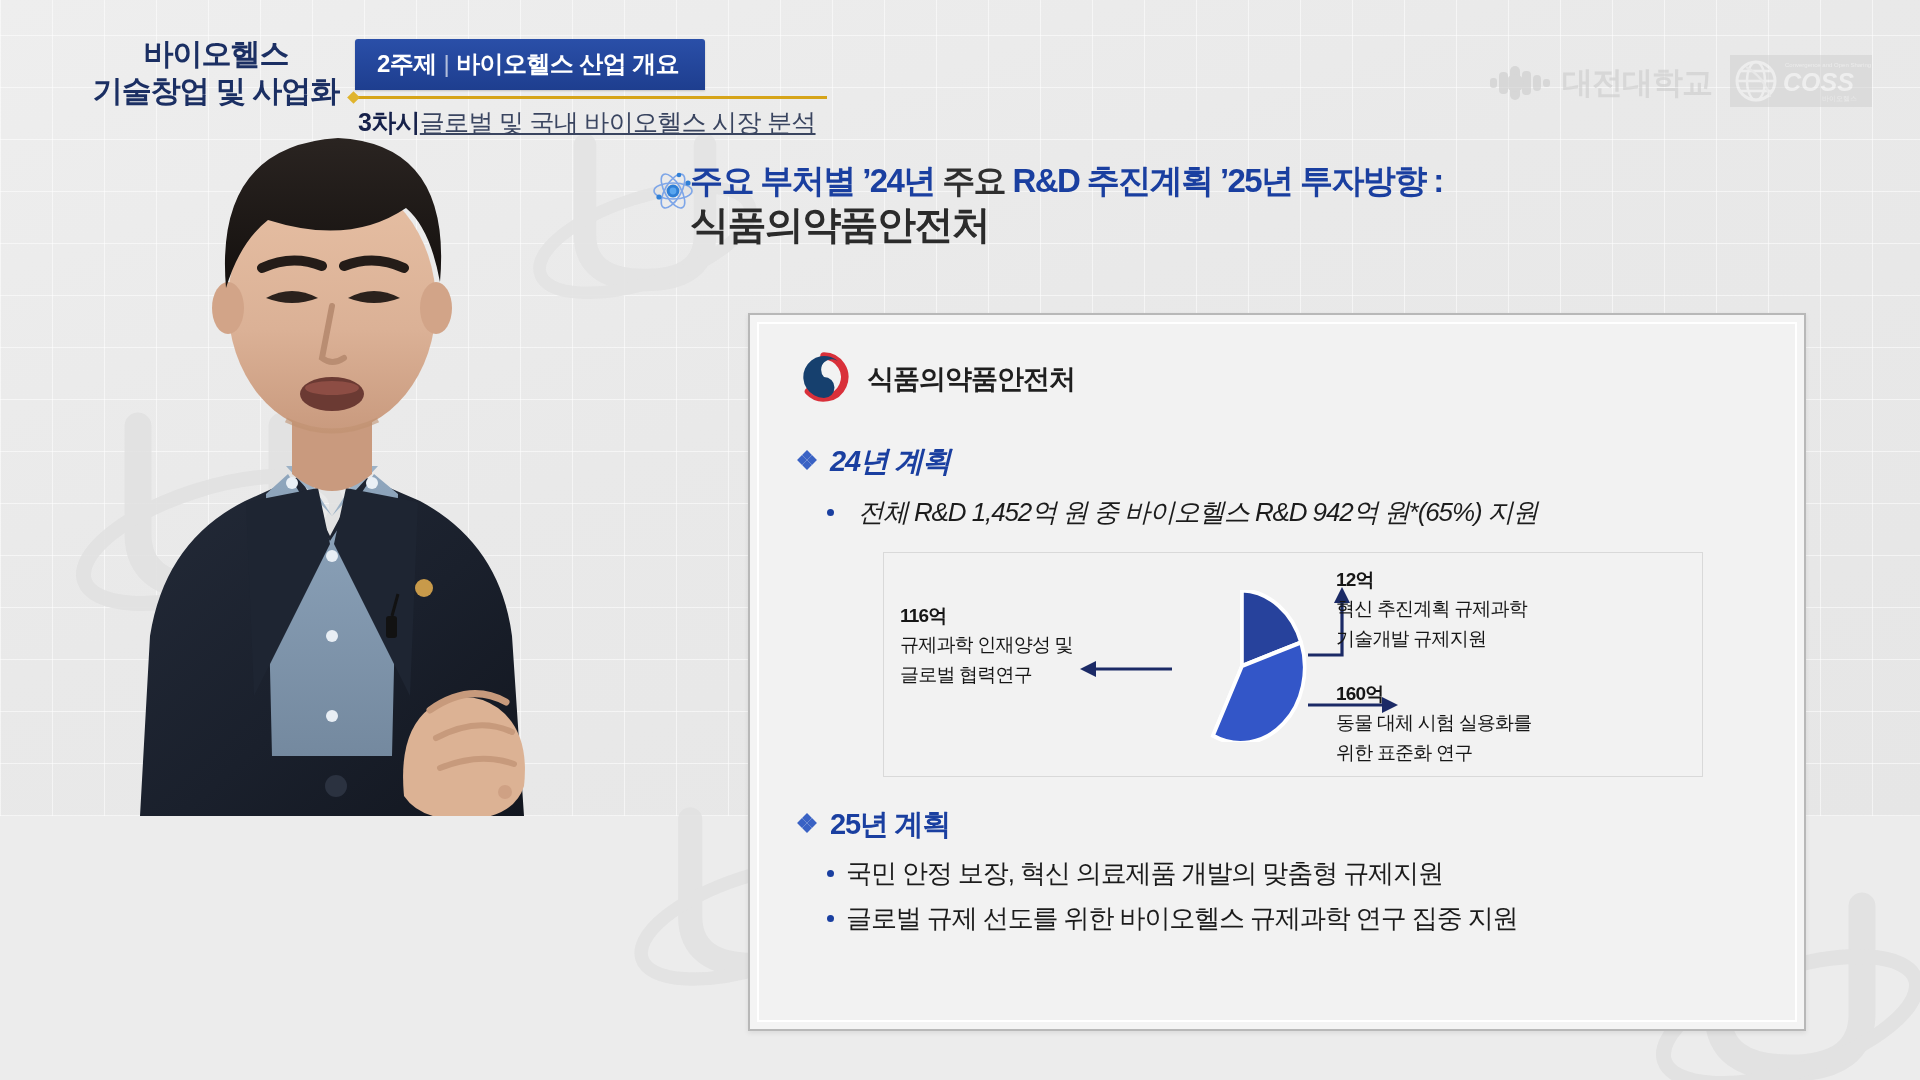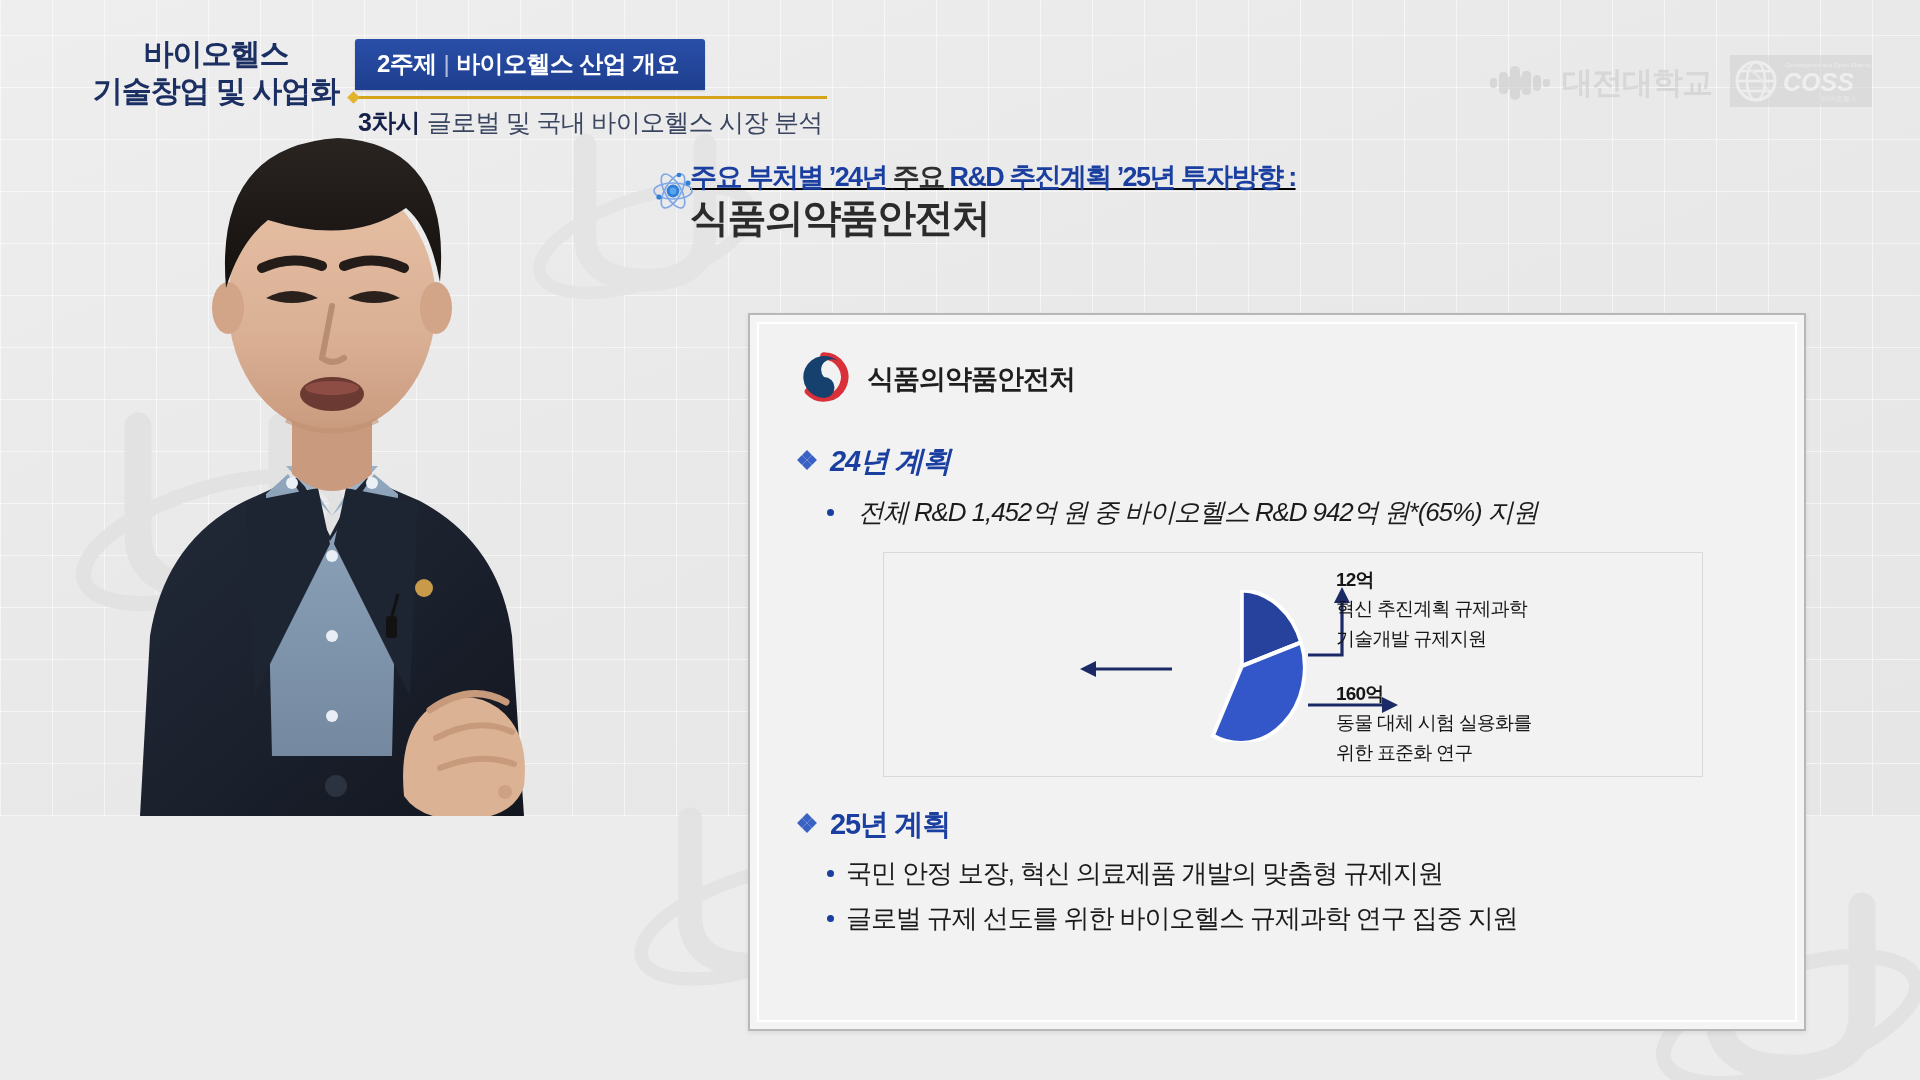--- a/index.html
+++ b/index.html
@@ -44,35 +44,35 @@
   }
   #topic-underline::before{
     content:""; position:absolute; left:-6px; top:-3px;
     width:9px; height:9px; background:#e0b42d; transform:rotate(45deg);
   }
   #session-line{
     position:absolute; left:3px; top:67px; white-space:nowrap;
     color:#2a3550; font-size:25px; font-weight:600; letter-spacing:-.7px;
   }
   #session-line .sess-no{ color:#16214a; font-weight:700; }
-  #session-line .sess-txt{ color:#3a4560; font-weight:500; margin-left:7px;}
+  #session-line .sess-txt{ color:#3a4560; font-weight:500; text-decoration:underline;}
 
   
   #brand-logos{ position:absolute; right:48px; top:55px; display:flex; align-items:center; gap:18px; }
   #dju-logo{ display:flex; align-items:center; gap:10px; opacity:.55; }
   #dju-logo .dju-mark svg{ display:block; }
   #dju-logo .dju-text{ color:#c9c9c9; font-size:31px; font-weight:600; letter-spacing:-1px; }
   #coss-logo{ opacity:.5; }
 
   
   #slide-heading{
     position:absolute; left:690px; top:162px; width:1160px;
   }
   #heading-icon{ position:absolute; left:-40px; top:6px; }
-  #heading-l1{ font-size:27px; font-weight:800; letter-spacing:-1.6px; line-height:1.18; white-space:nowrap;text-decoration:underline;}
+  #heading-l1{ font-size:33px; font-weight:800; letter-spacing:-1.6px; line-height:1.18; white-space:nowrap;}
   #heading-l2{ font-size:39px; font-weight:800; letter-spacing:-1.6px; line-height:1.25; color:#2b2b2b; }
   .h-blue{ color:#1a3fa0; }
   .h-dark{ color:#2f2f2f; }
 
   
   #content-panel{
     position:absolute; left:748px; top:313px; width:1058px; height:718px;
     background:#f4f4f4; border:2px solid #b8b8b8; padding:7px;
     box-shadow:0 2px 5px rgba(0,0,0,.08);
   }
@@ -357,20 +357,25 @@
           <g transform="translate(66,76) scale(1,1.18) translate(-66,-76)">
 
             <path d="M66 76 L66 12 A64 64 0 1 1 37 135 Z" fill="#5a76e3" stroke="#ffffff" stroke-width="3.6"></path>
 
             <path d="M66 76 L66 12 A64 64 0 0 1 125 56 Z" fill="#27429c" stroke="#ffffff" stroke-width="3.6"></path>
 
             <path d="M66 76 L125 56 A64 64 0 0 1 37 135 Z" fill="#3356c8" stroke="#ffffff" stroke-width="3.6"></path>
           </g>
         </svg>
 
+        <div id="label-116" class="chart-label">
+          <span class="amt">116억</span>
+          <span>규제과학 인재양성 및</span><br>
+          <span>글로벌 협력연구</span>
+        </div>
 
         <div id="label-12" class="chart-label">
           <span class="amt">12억</span>
           <span>혁신 추진계획 규제과학</span><br>
           <span>기술개발 규제지원</span>
         </div>
 
         <div id="label-160" class="chart-label">
           <span class="amt">160억</span>
           <span>동물 대체 시험 실용화를</span><br>

